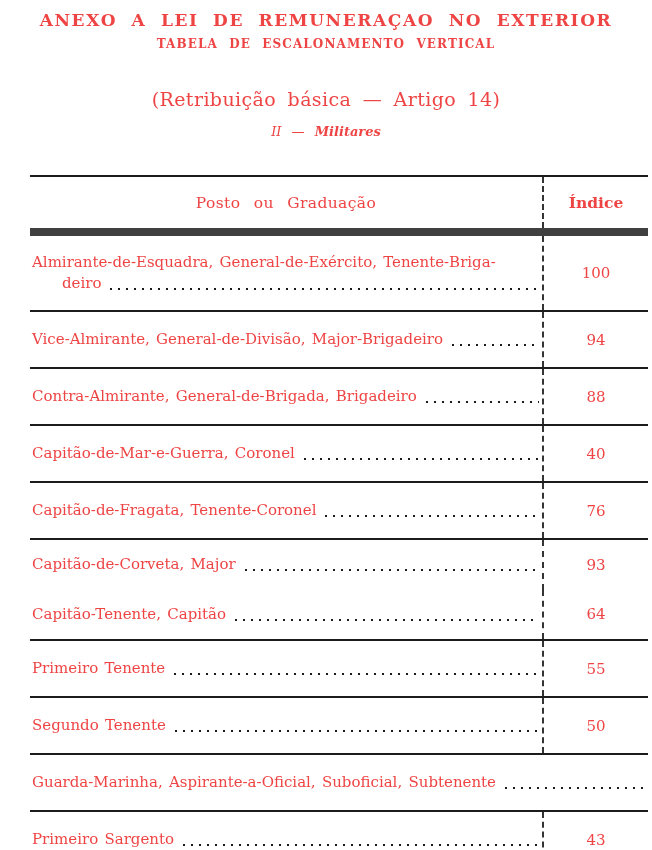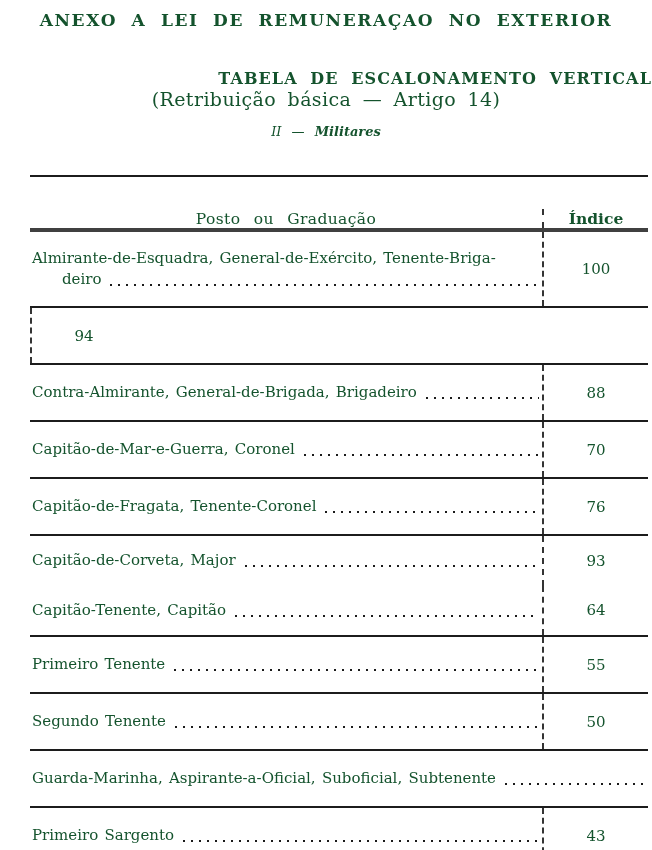--- a/index.html
+++ b/index.html
@@ -6,41 +6,41 @@
     margin: 0;
     padding: 0;
     background: #e8e8e8;
   }
   .page {
     position: relative;
     width: 652px;
     height: 850px;
     margin: 0 auto;
     background: #ffffff;
-    color: #14532d;
+    color: #ef4444;
     font-family: "DejaVu Serif", "Liberation Serif", serif;
     overflow: hidden;
   }
 
   
   .doc-title {
     position: absolute;
     top: 10px; left: 0; right: 0;
     text-align: center;
     font-size: 17px;
     font-weight: bold;
     letter-spacing: 1.6px;
     word-spacing: 7px;
     white-space: nowrap;
   }
   .doc-subtitle {
     position: absolute;
-    top: 69px; left: 0; right: 0;
-    text-align: right;
-    font-size: 16px;
+    top: 37px; left: 0; right: 0;
+    text-align: center;
+    font-size: 12px;
     font-weight: bold;
     letter-spacing: 1.1px;
     word-spacing: 6px;
     white-space: nowrap;
   }
   .doc-note {
     position: absolute;
     top: 88px; left: 0; right: 0;
     text-align: center;
     font-size: 19px;
@@ -62,22 +62,21 @@
   
   .rank-table {
     position: absolute;
     top: 175px; left: 30px; right: 4px;
     border-top: 2px solid #1c1c1c;
     font-size: 15px;
   }
   .thead {
     display: flex;
     height: 51px;
-    border-bottom: 4px solid #404040;
-    align-items: flex-end;
+    border-bottom: 8px solid #404040;
   }
   .th-posto {
     flex: 1;
     display: flex;
     align-items: center;
     justify-content: center;
     font-size: 15.5px;
     word-spacing: 8px;
     letter-spacing: 0.4px;
   }
@@ -162,20 +161,27 @@
         <span class="leader"></span>
       </div>
     </div>
     <div class="indice">
       <span class="indice-val">100</span>
     </div>
   </div>
         </div>
         <div class="group">
           <div class="entry">
+    <div class="posto">
+      <div class="line line-main">
+        <span class="pt pt-main">Vice-Almirante, General-de-Divisão, Major-Brigadeiro</span>
+        <span class="leader"></span>
+      </div>
+
+    </div>
     <div class="indice">
       <span class="indice-val">94</span>
     </div>
   </div>
         </div>
         <div class="group">
           <div class="entry">
     <div class="posto">
       <div class="line line-main">
         <span class="pt pt-main">Contra-Almirante, General-de-Brigada, Brigadeiro</span>
@@ -191,21 +197,21 @@
         <div class="group">
           <div class="entry">
     <div class="posto">
       <div class="line line-main">
         <span class="pt pt-main">Capitão-de-Mar-e-Guerra, Coronel</span>
         <span class="leader"></span>
       </div>
 
     </div>
     <div class="indice">
-      <span class="indice-val">70</span>
+      <span class="indice-val">40</span>
     </div>
   </div>
         </div>
         <div class="group">
           <div class="entry">
     <div class="posto">
       <div class="line line-main">
         <span class="pt pt-main">Capitão-de-Fragata, Tenente-Coronel</span>
         <span class="leader"></span>
       </div>

